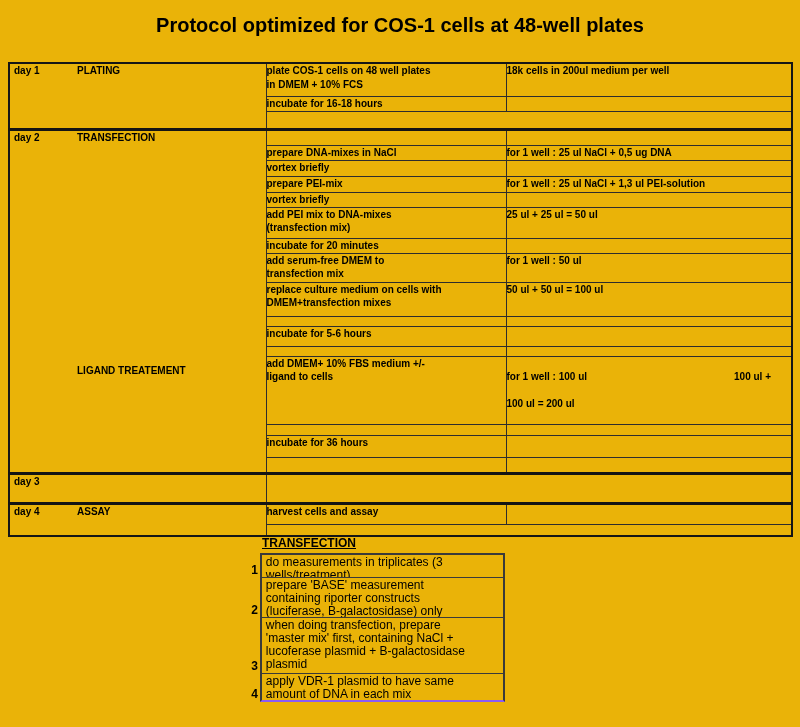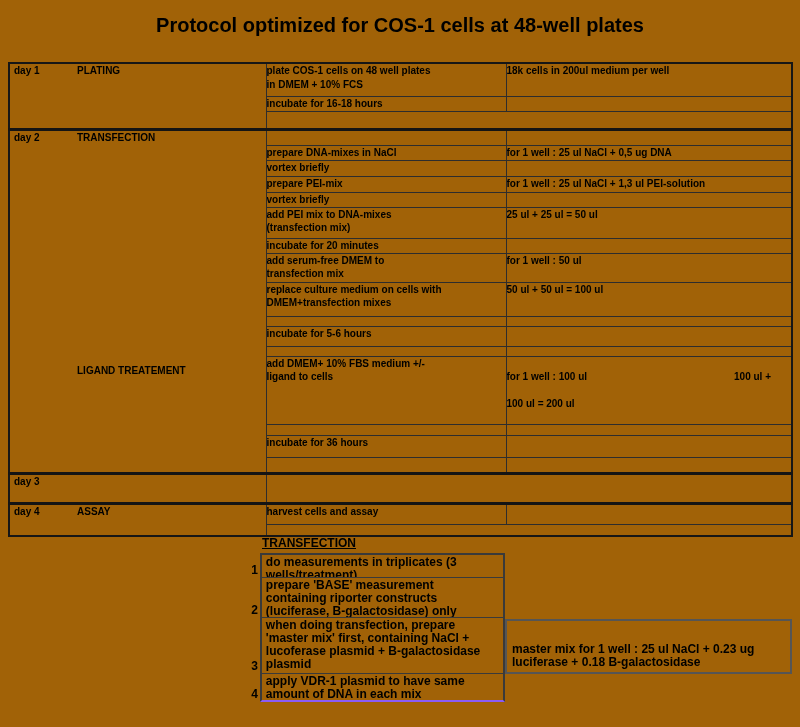--- a/index.html
+++ b/index.html
@@ -1,16 +1,16 @@
 <!DOCTYPE html>
 <html><head>
 <meta charset="utf-8">
 <style>
   html,body{margin:0;padding:0;background:#fdfdfd;}
-  #page{position:relative;width:800px;height:727px;background:#a16207;overflow:hidden;
+  #page{position:relative;width:800px;height:727px;background:#eab308;overflow:hidden;
         font-family:"Liberation Sans","DejaVu Sans",sans-serif;color:#000;}
   #title{position:absolute;left:0;top:14px;width:800px;text-align:center;
          font-size:20px;font-weight:bold;letter-spacing:0px;}
   
   table.proto{position:absolute;left:8px;top:62px;border-collapse:collapse;table-layout:fixed;
               width:783px;border:2px solid #161616;}
   table.proto td{border:1px solid #2d2d2d;font-size:10px;line-height:13.5px;font-weight:bold;
                  padding:0;vertical-align:top;overflow:hidden;}
   td.step{padding:1px 2px 0 3px;white-space:pre-line;}
   td.val{vertical-align:bottom;padding:0 2px 1px 4px;white-space:pre-line;}
@@ -24,21 +24,21 @@
   .spread{display:flex;justify-content:space-between;}
   .spread .rpart{padding-right:20px;}
   
   #notes-header{position:absolute;left:262px;top:536px;font-size:12px;font-weight:bold;
                 text-decoration:underline;}
   #notes-box{position:absolute;left:240px;top:553px;width:265px;}
   .note-row{display:flex;align-items:stretch;}
   .note-num{width:18px;display:flex;align-items:flex-end;justify-content:flex-end;
             padding-right:2px;font-size:12px;font-weight:bold;line-height:13px;padding-bottom:1px;}
   .note-cell{box-sizing:border-box;width:247px;border:2px solid #3a3a3a;border-bottom:1.5px solid #3a3a3a;
-             padding:1px 3px 0 4px;font-size:12px;font-weight:bold;line-height:13px;
+             padding:1px 3px 0 4px;font-size:12px;font-weight:normal;line-height:13px;
              white-space:pre-line;overflow:hidden;}
   .note-row+.note-row .note-cell{border-top:none;}
   .note-row:last-child .note-cell{border-bottom:2px solid #8b5cf6;}
   .nh1{height:25px;} .nh2{height:40px;} .nh3{height:56px;} .nh4{height:28px;}
   #master-note{position:absolute;left:505px;top:619px;width:287px;height:55px;box-sizing:border-box;
                border:2px solid #555;display:flex;align-items:flex-end;
                padding:0 4px 3px 5px;font-size:12px;font-weight:bold;line-height:13px;
                white-space:pre-line;}
 </style>
 </head>
@@ -203,16 +203,14 @@
 lucoferase plasmid + B-galactosidase
 plasmid</div>
     </div>
     <div class="note-row">
       <div class="note-num">4</div>
       <div class="note-cell nh4">apply VDR-1 plasmid to have same
 amount of DNA in each mix</div>
     </div>
   </div>
 
-  <div id="master-note">master mix for 1 well : 25 ul NaCl + 0.23 ug
-luciferase + 0.18 B-galactosidase</div>
 
 </div>
 
 </body></html>

